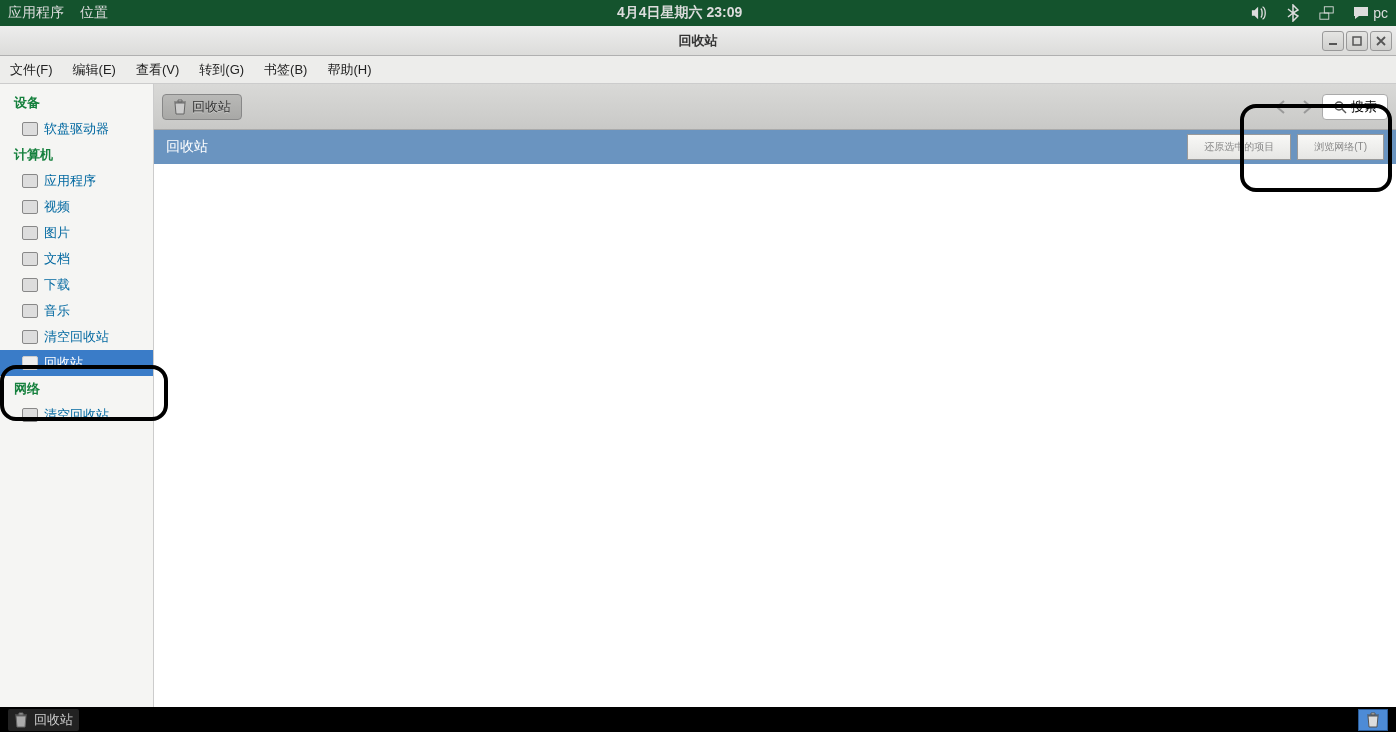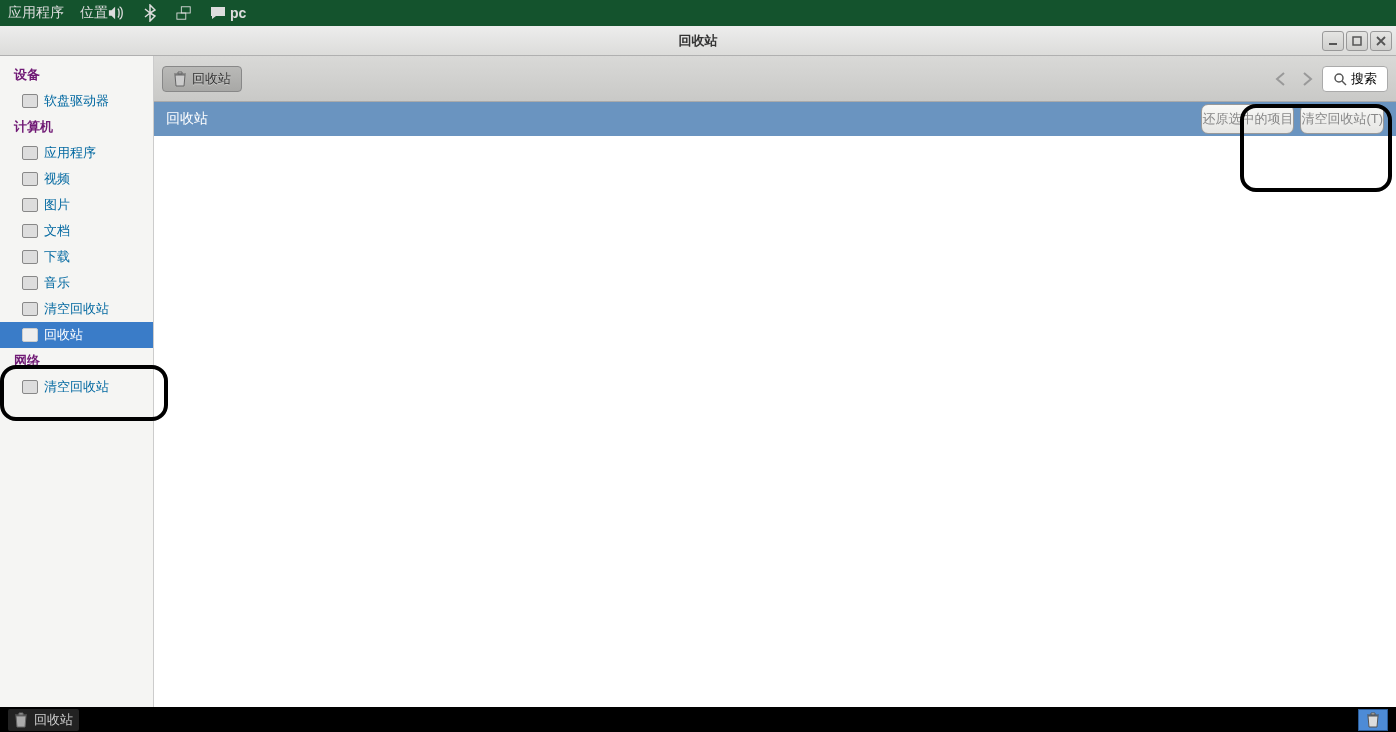--- a/index.html
+++ b/index.html
@@ -22,41 +22,41 @@
     
     
     .menubar { height: 28px; background: #ededeb; display: flex; align-items: center; padding: 0 6px; gap: 12px; font-size: 13px; color: #222; border-bottom: 1px solid #ccc; }
     .menubar .menu-item { cursor: pointer; padding: 2px 4px; }
     
     
     .content { flex: 1; display: flex; overflow: hidden; }
     
     
     .sidebar { width: 154px; background: #f5f5f3; border-right: 1px solid #ccc; overflow: auto; padding-top: 6px; }
-    .sidebar .section-header { font-weight: bold; padding: 4px 14px; color: #701a75; font-size: 13px; }
+    .sidebar .section-header { font-weight: bold; padding: 4px 14px; color: #15803d; font-size: 13px; }
     .sidebar .item { padding: 4px 8px 4px 22px; display: flex; align-items: center; gap: 6px; cursor: pointer; color: #0369a1; }
     .sidebar .item.selected { background: #3a7cc8; color: #fff; }
     .sidebar .icon { width: 16px; height: 14px; display: inline-block; border: 1px solid #888; border-radius: 2px; background: #ddd; flex-shrink:0; }
     .sidebar .item.selected .icon { border-color: #ccc; background: #eee; }
     
     
     .main-pane { flex: 1; background: #fff; display: flex; flex-direction: column; position: relative; }
     
     
     .path-row { height: 46px; background: linear-gradient(#d9d9d7,#c9c9c7); border-bottom: 1px solid #aaa; display: flex; align-items: center; padding: 0 8px; gap: 6px; position: relative; }
     .path-chip { background: linear-gradient(#b9b9b7,#a8a8a6); border: 1px solid #888; border-radius: 4px; padding: 3px 10px; display: flex; align-items: center; gap: 5px; color: #333; font-weight: 500; text-shadow: 0 1px 0 rgba(255,255,255,0.4); }
     .path-chip .trash-icon { width: 14px; height: 16px; }
     .path-right { margin-left: auto; display: flex; align-items: center; gap: 4px; }
     .nav-arrow { color: #888; font-size: 18px; padding: 0 4px; }
     .search-btn { background: #fff; border: 1px solid #aaa; border-radius: 4px; padding: 3px 10px; display: flex; align-items: center; gap: 4px; cursor: pointer; }
     
     
     .action-bar { height: 34px; background: #6a94c0; display: flex; align-items: center; padding: 0 12px; color: #fff; font-size: 14px; }
     .action-bar .spacer { flex: 1; }
-    .action-bar .action-btn { background: linear-gradient(#f8f8f6,#e6e6e4); border: 1px solid #999; border-radius: 7px; padding: 5px 0; color: #888; margin-left: 6px; cursor: default; font-size: 13px; }
+    .action-bar .action-btn { background: linear-gradient(#f8f8f6,#e6e6e4); border: 1px solid #999; border-radius: 0; padding: 5px 16px; color: #888; margin-left: 6px; cursor: default; font-size: 10px; }
     
     .file-area { flex: 1; background: #fff; }
     
     
     .annot { position: absolute; border: 4px solid #000; border-radius: 16px; pointer-events: none; }
     
     
     .taskbar { height: 25px; background: #000; color: #ccc; display: flex; align-items: center; padding: 0 8px; gap: 8px; font-size: 13px; }
     .task-item { display: flex; align-items: center; gap: 6px; padding: 2px 6px; background: #222; border-radius: 2px; }
     .task-spacer { flex: 1; }
@@ -65,39 +65,40 @@
     svg { display: block; }
   </style>
 </head>
 <body>
 
 <div class="top-panel">
   <div class="left-group">
     <span class="item">应用程序</span>
     <span class="item">位置</span>
   </div>
+  <div class="center-group">4月4日星期六 23:09</div>
   <div class="right-group">
     <span class="sys-icon">
       <svg width="18" height="16" viewBox="0 0 18 16">
           <path d="M1 5h3l4-4v14l-4-4H1z" fill="#ddd"></path>
           <path d="M11 3c2 1 2 9 0 10M13 1c4 2 4 12 0 14" stroke="#ddd" stroke-width="1.5" fill="none"></path>
         </svg>
     </span>
     <span class="sys-icon">
       <svg width="12" height="18" viewBox="0 0 12 18">
           <path d="M6 1v16l5-5-5-3 5-3-5-5zM1 5l5 4M1 13l5-4" stroke="#ddd" stroke-width="1.5" fill="none"></path>
         </svg>
     </span>
     <span class="sys-icon">
       <svg width="18" height="16" viewBox="0 0 18 16">
           <rect x="1" y="8" width="10" height="7" fill="none" stroke="#ddd"></rect>
           <rect x="6" y="1" width="10" height="7" fill="none" stroke="#ddd"></rect>
         </svg>
     </span>
-    <span class="item" style="display:flex;align-items:center;gap:4px;font-weight:bold;">
+    <span class="item" style="display:flex;align-items:center;gap:4px;">
       <svg width="16" height="14" viewBox="0 0 16 14">
           <path d="M1 1h14v9H6l-4 3v-3H1z" fill="#ddd"></path>
         </svg>
       <span>pc</span>
     </span>
   </div>
 </div>
 
 <div class="window">
 
@@ -115,20 +116,28 @@
           </svg>
       </div>
       <div class="window-btn">
         <svg width="10" height="10" viewBox="0 0 10 10">
             <path d="M1 1l8 8M9 1l-8 8" stroke="#555" stroke-width="1.8"></path>
           </svg>
       </div>
     </div>
   </div>
 
+  <div class="menubar">
+    <span class="menu-item">文件(F)</span>
+    <span class="menu-item">编辑(E)</span>
+    <span class="menu-item">查看(V)</span>
+    <span class="menu-item">转到(G)</span>
+    <span class="menu-item">书签(B)</span>
+    <span class="menu-item">帮助(H)</span>
+  </div>
 
   <div class="content">
 
     <div class="sidebar">
       <div class="section-header">设备</div>
       <div class="item">
         <span class="icon"></span>
         <span>软盘驱动器</span>
       </div>
 
@@ -200,21 +209,21 @@
               </svg>
             <span>搜索</span>
           </div>
         </div>
       </div>
 
       <div class="action-bar">
         <span>回收站</span>
         <div class="spacer"></div>
         <div class="action-btn">还原选中的项目</div>
-        <div class="action-btn">清空回收站(T)</div>
+        <div class="action-btn">浏览网络(T)</div>
       </div>
 
       <div class="file-area"></div>
     </div>
   </div>
 </div>
 
 <div class="taskbar">
   <div class="task-item">
     <svg width="14" height="16" viewBox="0 0 14 16">

